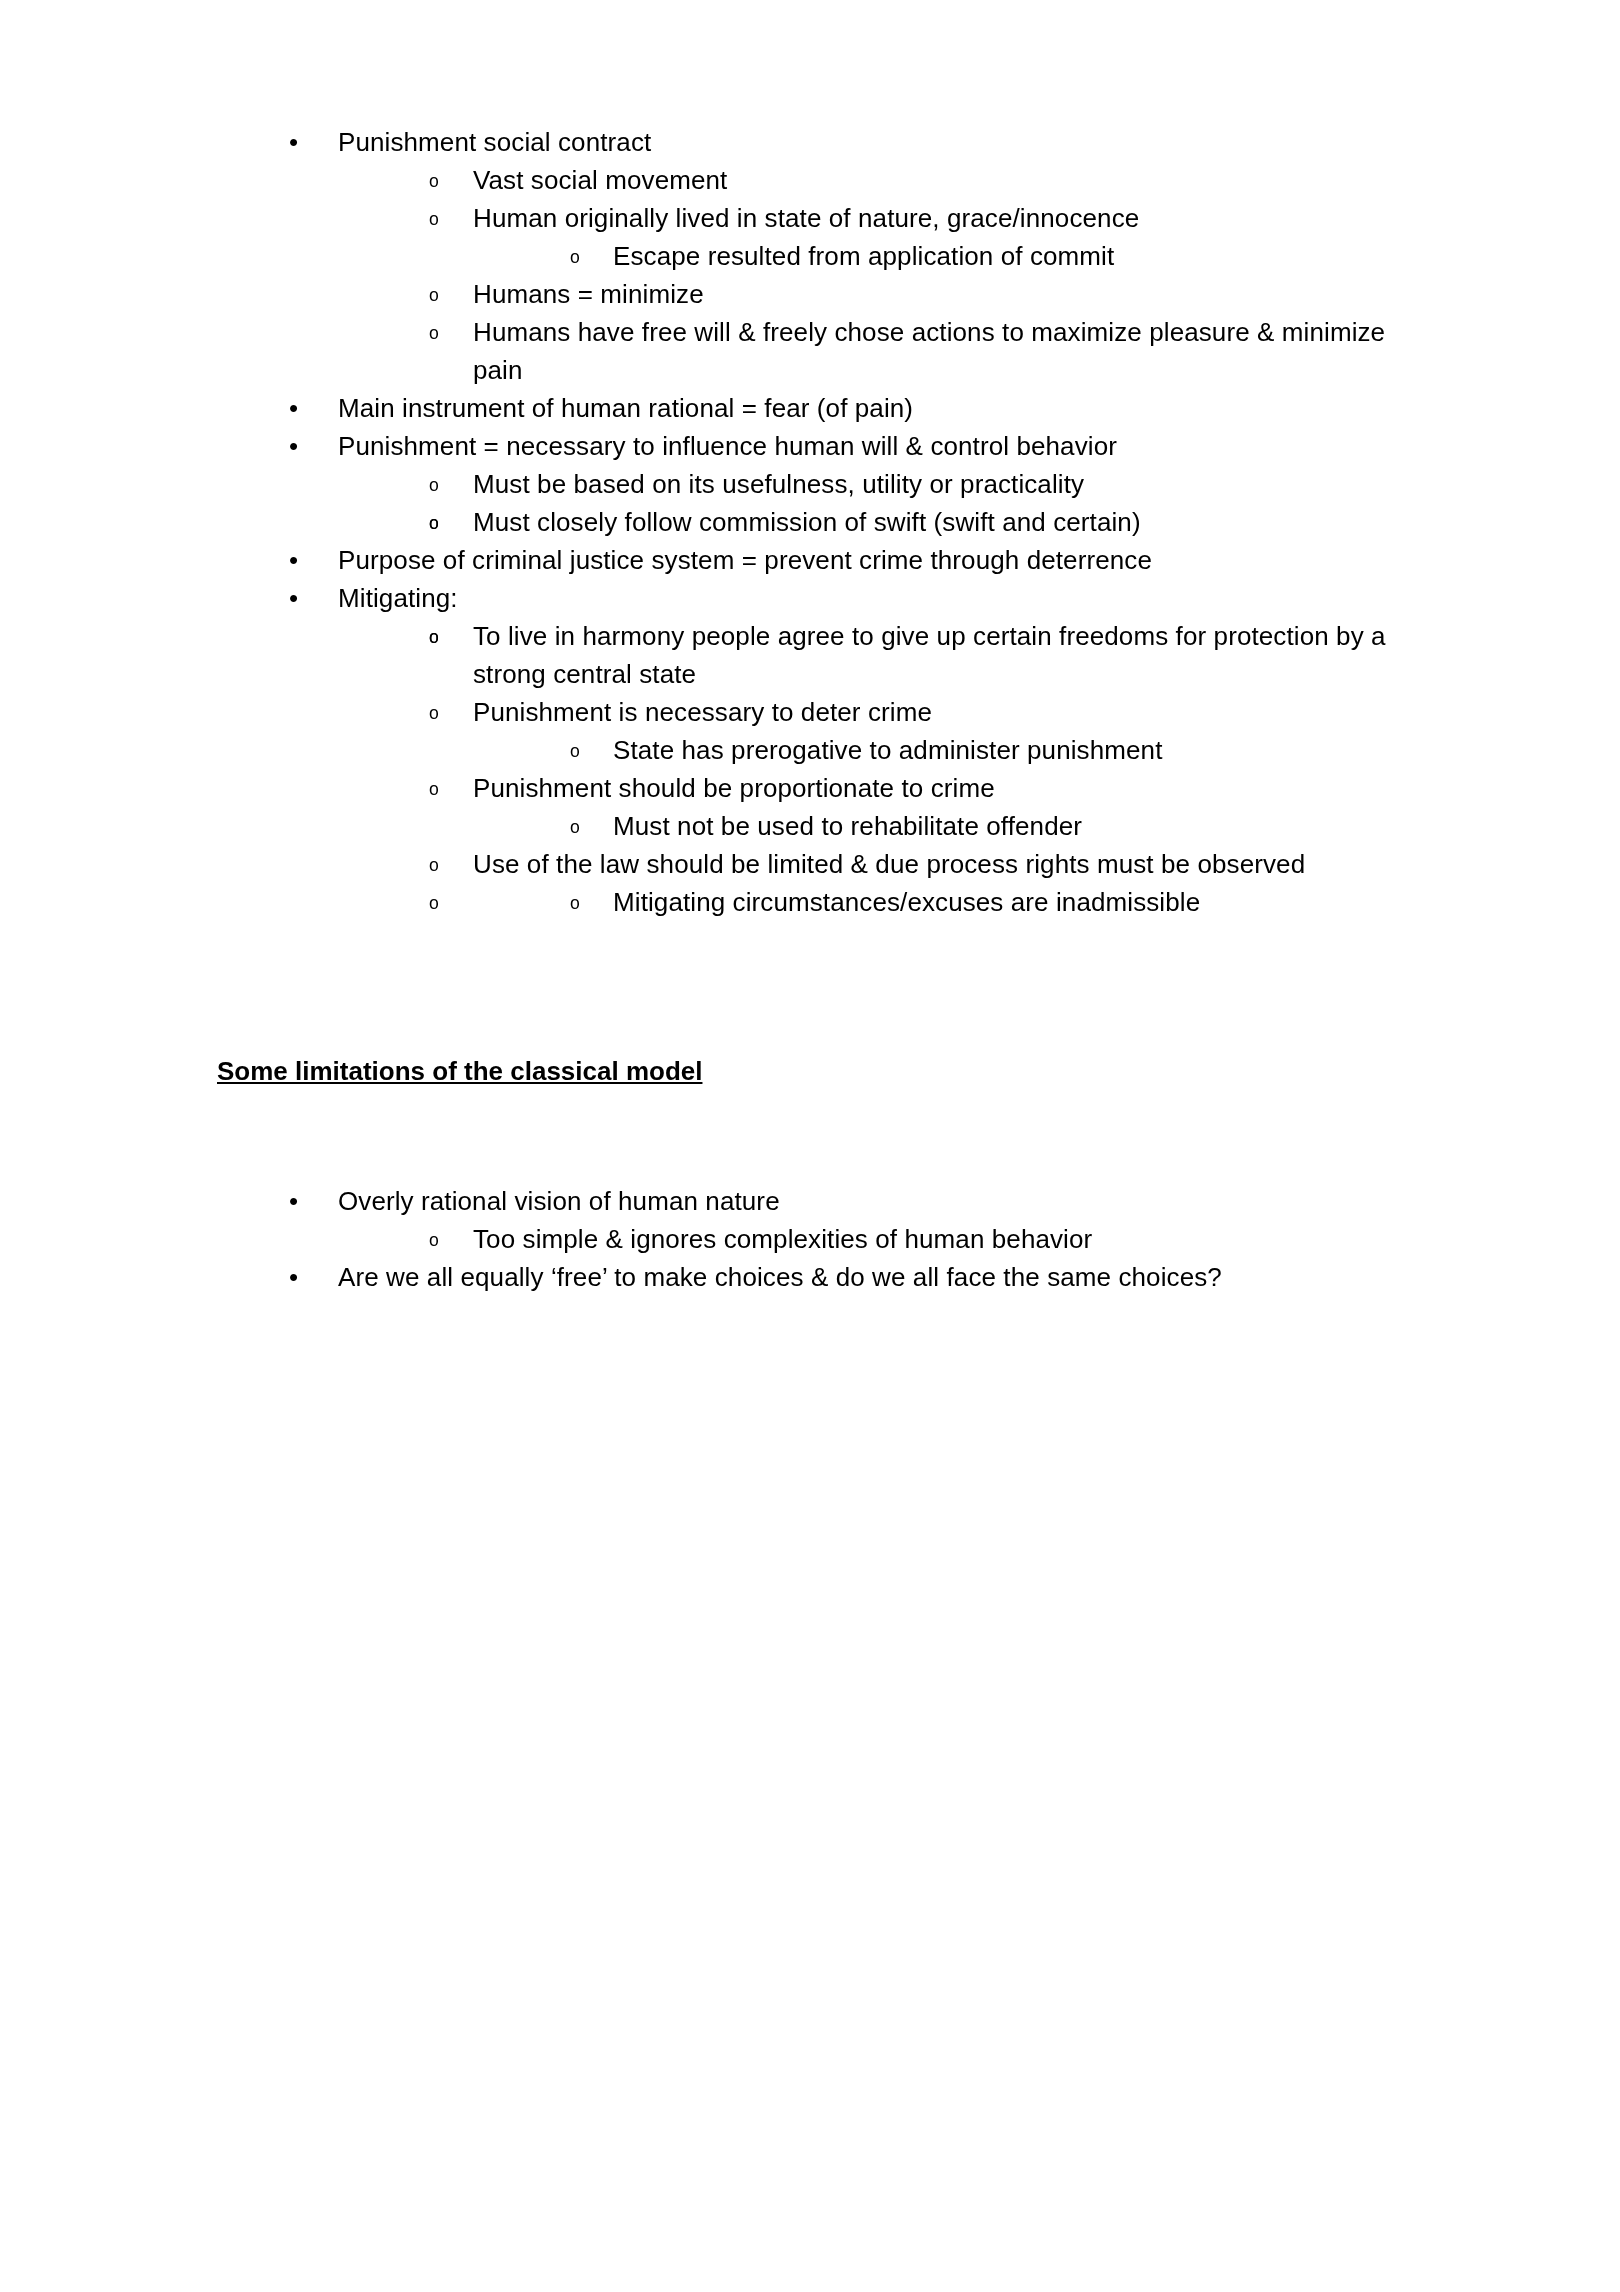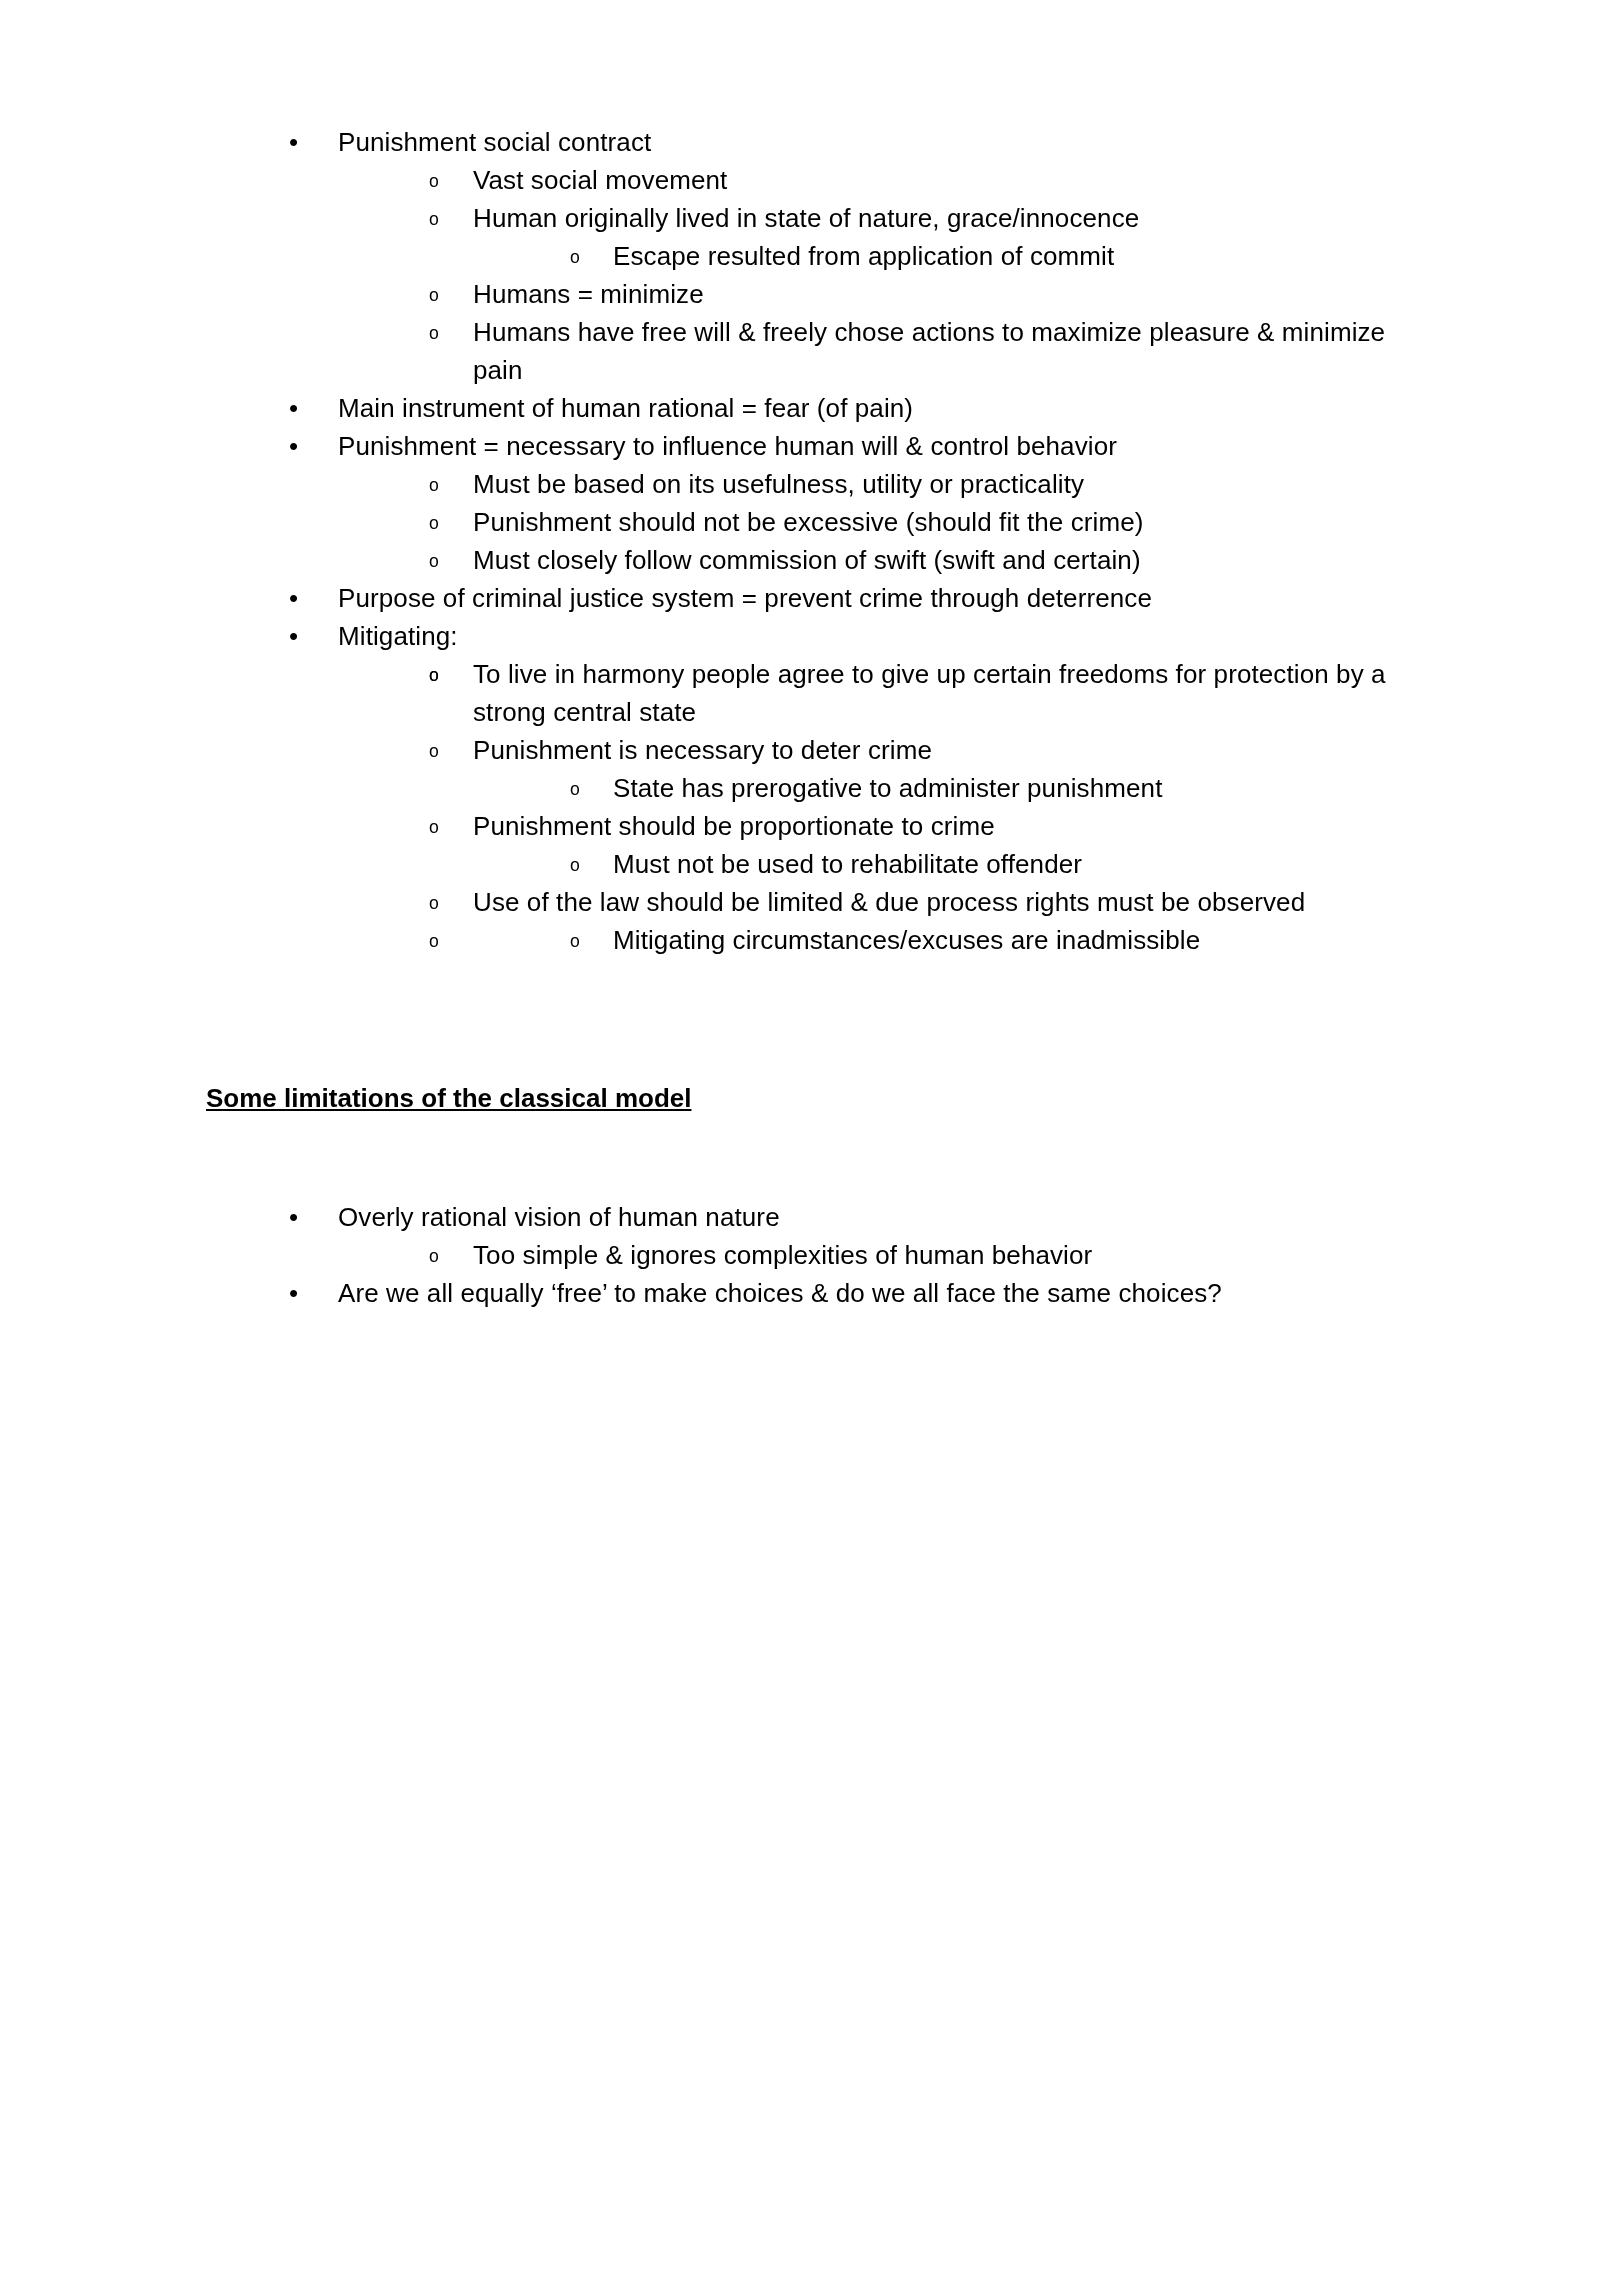--- a/index.html
+++ b/index.html
@@ -81,21 +81,21 @@
     line-height: 40px;
   }
 
   
   .section-heading {
     position: relative;
     font-size: 26px;
     line-height: 38px;
     font-weight: bold;
     text-decoration: underline;
-    margin: 5px;
+    margin: 16px;
     padding-left: 0;
     white-space: nowrap;
   }
 
   
   .gap-block { height: 115px; }
   .gap-small { height: 76px; }
 </style>
 </head>
 <body>
@@ -146,21 +146,20 @@
         <span class="txt">Punishment = necessary to influence human will &amp; control behavior</span>
       </div>
 
       <div class="item lvl2">
         <span class="marker">o</span>
         <span class="txt">Must be based on its usefulness, utility or practicality</span>
       </div>
 
       <div class="item lvl2">
         <span class="marker">o</span>
-        <span class="txt">Punishment should not be excessive (should fit the crime)</span>
       </div>
 
       <div class="item lvl2">
         <span class="marker">o</span>
         <span class="txt">Must closely follow commission of swift (swift and certain)</span>
       </div>
 
       <div class="item lvl1">
         <span class="marker">•</span>
         <span class="txt">Purpose of criminal justice system = prevent crime through deterrence</span>

